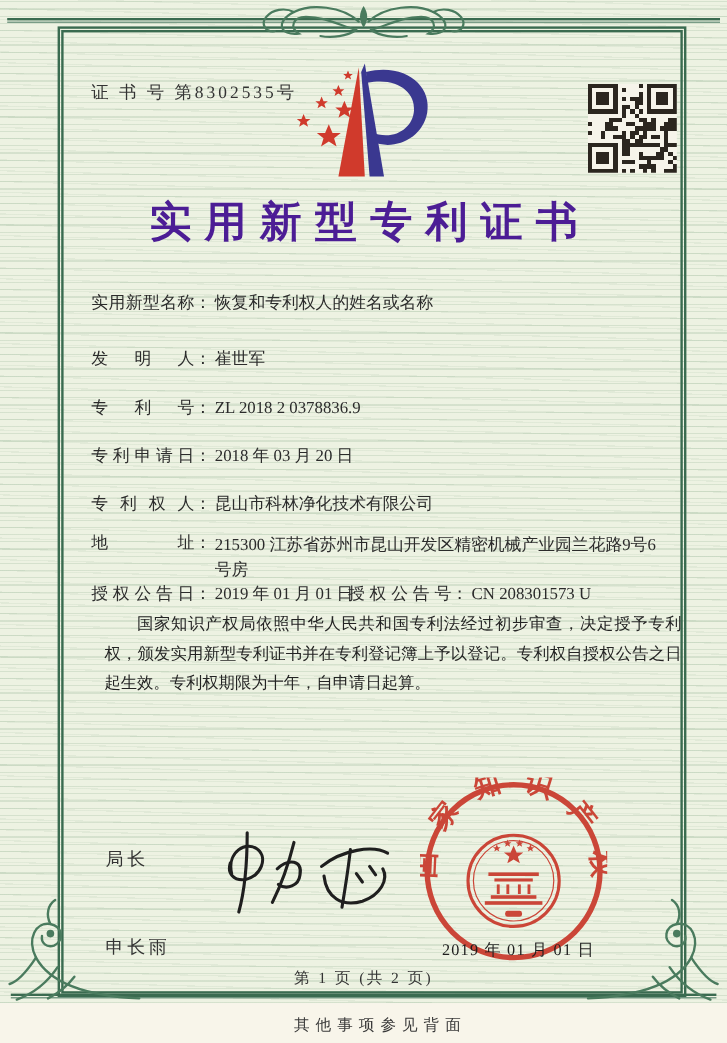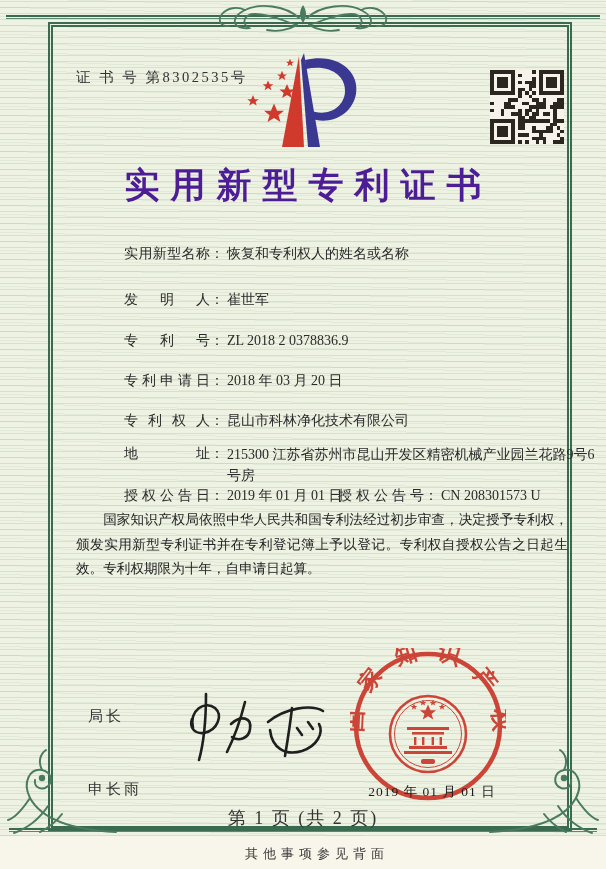--- a/index.html
+++ b/index.html
@@ -29,43 +29,43 @@
   .flourish-right { position:absolute; left:487px; top:740px; }
 
   .certno { position:absolute; left:76px; top:68px; font-size:14.5px; letter-spacing:2.5px; color:#333; }
   .logo   { position:absolute; left:238px; top:50px; }
   .qr     { position:absolute; left:490px; top:70px; }
 
   .title { position:absolute; left:0; top:162px; width:606px; text-align:center;
            font-size:35px; font-weight:700; letter-spacing:11px; text-indent:11px; color:#4c1d95; }
 
   .frow { position:absolute; left:76px; font-size:14px; white-space:nowrap; line-height:20px; }
-  .flabel { display:inline-block; width:86px; text-align:justify; text-align-last:justify; vertical-align:top;margin-left:48px; }
+  .flabel { display:inline-block; width:86px; text-align:justify; text-align-last:justify; vertical-align:top; }
   .fcolon { vertical-align:top; }
   .fvalue { margin-left:3px; vertical-align:top; }
   .frow-address { white-space:normal; }
   .frow-address .fvalue { display:inline-block; width:372px; line-height:21px; white-space:normal; }
   .grant2 { position:absolute; left:214px; top:0; white-space:nowrap; }
 
   .paras { position:absolute; left:76px; top:508px; width:492px; font-size:13.6px; line-height:24.5px; color:#232323; }
-  .paras p { text-indent:2em; text-align:justify; }
+  .paras p { text-indent:2em; text-align:justify;margin-left:11px; }
 
   .signer-title, .signer-name {
     position:absolute; left:88px; font-family:"Liberation Sans","DejaVu Sans",sans-serif;
     font-size:15px; letter-spacing:3px; color:#333;
   }
   .signer-title { top:707px; }
   .signer-name  { top:739px;margin-top:41px; }
   .signature { position:absolute; left:165px; top:686px; }
 
   .seal { position:absolute; left:350px; top:648px; opacity:.93; }
   .seal-date { position:absolute; left:352px; top:783px; width:160px; text-align:center;
                font-size:13.5px; letter-spacing:1px; color:#1e1e1e; }
 
-  .page-num  { position:absolute; left:0; top:806px; width:606px; text-align:center; font-size:18px; letter-spacing:2px; color:#333; }
+  .page-num  { position:absolute; left:0; top:806px; width:606px; text-align:center; font-size:13px; letter-spacing:2px; color:#333; }
   .back-note { position:absolute; left:0; top:845px; width:606px; text-align:center; font-size:13px; letter-spacing:5px; color:#3a3a3a;padding-left:28px; }
 
   svg { display:block; }
 </style>
 </head>
 <body>
 
 <div class="sheet"></div>
 <div class="below-strip"></div>
 <div class="top-rule"></div>

